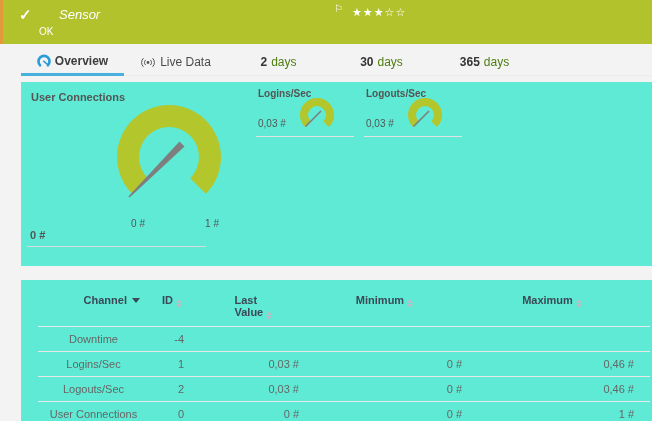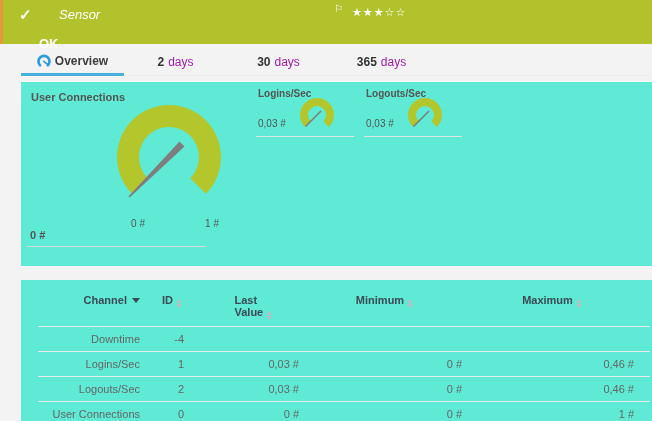--- a/index.html
+++ b/index.html
@@ -8,29 +8,29 @@
   .screen { position:relative; width:652px; height:421px; background:#f3f3f3; overflow:hidden; }
 
   
   .hdr { position:absolute; left:0; top:0; width:652px; height:44px; background:#b2c22d; }
   .hdr-strip { position:absolute; left:0; top:0; width:3px; height:44px; background:#e2993b; }
   .hdr-check { position:absolute; left:19px; top:6px; color:#fff; font-size:15px; font-weight:bold; }
   .hdr-kind { position:absolute; left:39px; top:7px; color:#fff; font-style:italic; font-size:13px;margin-left:20px; }
   .hdr-title { position:absolute; left:86px; top:5px; color:#fff; font-weight:bold; font-size:14.5px; letter-spacing:.2px; }
   .hdr-flag { position:absolute; left:334px; top:3px; color:#fff; font-size:10px; }
   .hdr-stars { position:absolute; left:352px; top:6px; color:#fff; font-size:11px; letter-spacing:1px; }
-  .hdr-status { position:absolute; left:39px; top:36px; color:#fff; font-weight:bold; font-size:13px; }
+  .hdr-status { position:absolute; left:39px; top:26px; color:#fff; font-weight:normal; font-size:10px; }
 
   
   .tabs { position:absolute; left:21px; top:48px; width:631px; height:28px; display:flex; border-bottom:1px solid #ececec; }
   .tab { width:103px; height:28px; display:flex; align-items:center; justify-content:center; gap:4px;
          color:#4a4a4a; font-size:12px; cursor:pointer; }
   .tab.active { border-bottom:3px solid #47b0dd; font-weight:bold; color:#3d3d3d; }
   .tab .num { font-weight:bold; color:#333; }
-  .tab .suffix { color:#a21caf; }
+  .tab .suffix { color:#4d7c0f; }
   .tab-icon { display:inline-flex; align-items:center; }
 
   
   .panel { position:absolute; left:21px; width:631px; background:#5eead4; }
   .panel-gauges { top:82px; height:184px; }
   .panel-table  { top:280px; height:141px; }
 
   
   .g-big { position:absolute; left:6px; top:6px; width:212px; height:170px; }
   .g-title { position:absolute; left:4px; top:3px; font-size:11px; font-weight:bold; color:#555; }
@@ -57,21 +57,21 @@
   table.chan col.c-min     { width:163px; }
   table.chan col.c-max     { width:172px; }
   table.chan col.c-fill    { width:10px; }
   table.chan th { font-size:11px; color:#3c4858; font-weight:bold; vertical-align:top; padding:4px 0 6px 0; }
   table.chan th.h-channel { text-align:right; padding-left:9px; }
   table.chan th.h-id, table.chan th.h-min, table.chan th.h-max { text-align:center; padding-right:4px; }
   table.chan th.h-last { text-align:center; }
   table.chan th.h-last .wrapbox { display:inline-block; width:44px; text-align:left; }
   table.chan td { font-size:11px; color:#666; padding:6px 0; height:13px; }
   table.chan tbody tr { border-top:1px solid #e9e9e9; }
-  table.chan td.d-channel { text-align:right; padding-left:9px; }
+  table.chan td.d-channel { text-align:center; padding-left:9px; }
   table.chan td.d-id { text-align:right; padding-right:24px; }
   table.chan td.d-last, table.chan td.d-min, table.chan td.d-max { text-align:right; padding-right:6px; }
 
   .sort { display:inline-flex; flex-direction:column; gap:1px; margin-left:3px; vertical-align:1px; }
   .sort .tri-up { width:0; height:0; border-left:3px solid transparent; border-right:3px solid transparent; border-bottom:4px solid #b6bec6; }
   .sort .tri-dn { width:0; height:0; border-left:3px solid transparent; border-right:3px solid transparent; border-top:4px solid #b6bec6; }
   .sort-active { display:inline-block; width:0; height:0; border-left:4px solid transparent; border-right:4px solid transparent; border-top:5px solid #3c4858; margin-left:5px; vertical-align:1px; }
 </style>
 </head>
 <body>
@@ -89,20 +89,32 @@
 
   <div class="tabs">
     <div class="tab active">
       <span class="tab-icon">
         <svg width="14" height="14" viewBox="0 0 14 14">
           <path d="M 3.1 11.3 A 5.5 5.5 0 1 1 10.9 11.3" fill="none" stroke="#2b9cd8" stroke-width="2.6" stroke-linecap="round"></path>
           <line x1="6.6" y1="7.2" x2="10.2" y2="10.2" stroke="#2b9cd8" stroke-width="1.5" stroke-linecap="round"></line>
         </svg>
       </span>
       <span>Overview</span>
+    </div>
+    <div class="tab">
+      <span class="tab-icon">
+        <svg width="16" height="12" viewBox="0 0 16 12">
+          <circle cx="8" cy="6.5" r="1.4" fill="#555"></circle>
+          <path d="M 5.6 4 A 3.4 3.4 0 0 0 5.6 9" fill="none" stroke="#555" stroke-width="1"></path>
+          <path d="M 10.4 4 A 3.4 3.4 0 0 1 10.4 9" fill="none" stroke="#555" stroke-width="1"></path>
+          <path d="M 3.4 2.2 A 6 6 0 0 0 3.4 10.8" fill="none" stroke="#555" stroke-width="1"></path>
+          <path d="M 12.6 2.2 A 6 6 0 0 1 12.6 10.8" fill="none" stroke="#555" stroke-width="1"></path>
+        </svg>
+      </span>
+      <span>Live Data</span>
     </div>
     <div class="tab">
       <span class="num">2</span>
       <span class="suffix">days</span>
     </div>
     <div class="tab">
       <span class="num">30</span>
       <span class="suffix">days</span>
     </div>
     <div class="tab">

